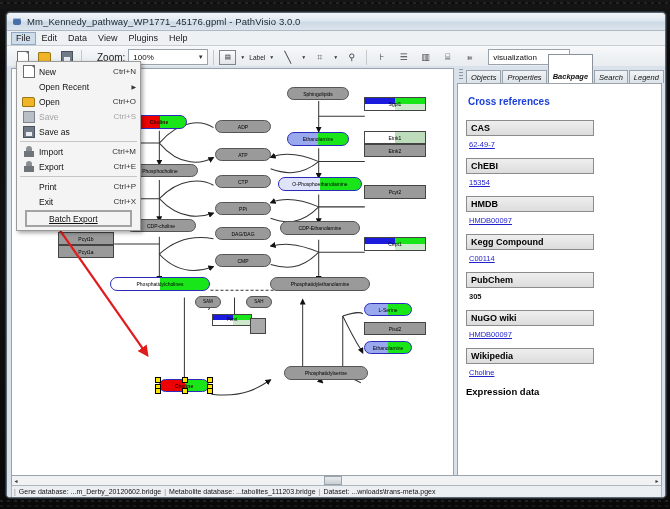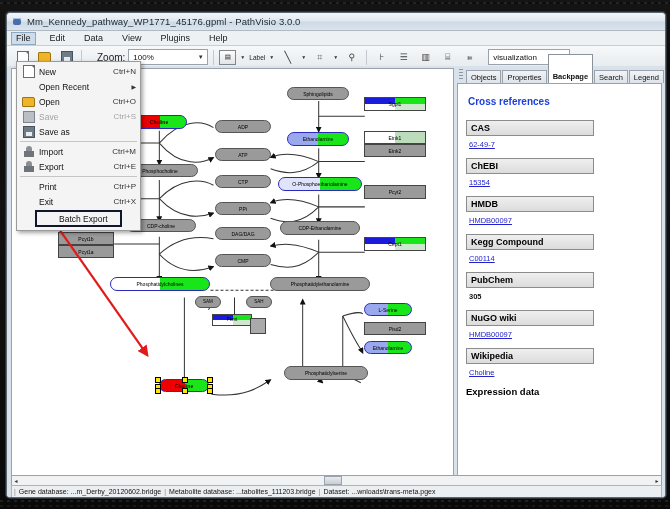--- a/index.html
+++ b/index.html
@@ -16,21 +16,21 @@
           background:#d9e2ea;border:1px solid #5a6670;border-radius:4px;
           box-shadow:0 0 0 1px #2b3138;overflow:hidden;}
   .titlebar{height:17px;background:linear-gradient(180deg,#f2f6fa 0%,#dfe8f0 45%,#cdd9e4 55%,#dce5ee 100%);
             border-bottom:1px solid #aeb9c4;display:flex;align-items:center;padding-left:5px;border-radius:3px 3px 0 0;}
   .titlebar .tico{width:11px;height:11px;margin-right:4px;position:relative;flex:0 0 auto;}
   .titlebar .tico:before{content:"";position:absolute;left:1px;top:2px;width:8px;height:7px;background:#4a6ea8;
       border-radius:2px;box-shadow:inset 0 1px 0 #a9c4e4;}
   .titlebar .ttl{font-size:9.5px;color:#1b2733;letter-spacing:.1px;white-space:nowrap;}
 
   
-  .menubar{height:14px;background:#eef1f4;border-bottom:1px solid #c8ced4;display:flex;align-items:center;padding-left:4px;gap:9px;}
+  .menubar{height:14px;background:#eef1f4;border-bottom:1px solid #c8ced4;display:flex;align-items:center;padding-left:4px;gap:1px;}
   .menubar .mi{font-size:9px;color:#1a1a1a;padding:1px 5px;line-height:11px;}
   .menubar .mi.active{background:#cfdcea;border:1px solid #8ea7c4;padding:0 4px;}
 
   
   .toolbar{height:22px;background:linear-gradient(180deg,#f6f8fa,#e7ebef);border-bottom:1px solid #b9c0c7;
            display:flex;align-items:center;gap:3px;padding-left:6px;position:relative;}
   .tbtn{width:17px;height:17px;border:1px solid transparent;display:flex;align-items:center;justify-content:center;
         font-size:9px;color:#3a3a3a;background:transparent;}
   .tsep{width:1px;height:15px;background:#c3c9cf;margin:0 2px;}
   .zlabel{font-size:10px;color:#222;margin-left:10px;}
@@ -47,21 +47,21 @@
   .workarea{position:absolute;left:0;right:0;top:53px;bottom:0;display:flex;background:#d9e2ea;}
   .canvaswrap{position:relative;flex:1 1 auto;margin:2px 0 0 4px;background:#fff;border:1px solid #9aa3ab;overflow:hidden;}
   .canvas{position:absolute;inset:0;background:#fff;}
 
   
   .rpanel{width:205px;flex:0 0 auto;margin:2px 3px 0 3px;display:flex;flex-direction:column;}
   .tabstrip{height:15px;display:flex;align-items:flex-end;gap:1px;background:#d9e2ea;padding-left:9px;position:relative;}
   .tabstrip:before{content:"";position:absolute;left:2px;top:1px;width:4px;height:12px;
        background:repeating-linear-gradient(180deg,#8d969e 0 1px,transparent 1px 3px);}
   .tab{font-size:7.5px;color:#111;padding:2px 4px 1px 4px;border:1px solid #9aa3ab;border-bottom:none;
-       background:linear-gradient(180deg,#f0f3f6,#dde3e9);line-height:9px;}
+       background:linear-gradient(180deg,#f0f3f6,#dde3e9);line-height:9px;font-style:italic;}
   .tab.sel{background:#fff;font-weight:bold;padding-top:17px;padding-bottom:2px;border-color:#8a939b;}
   .rbody{flex:1 1 auto;background:#fff;border:1px solid #9aa3ab;margin-top:0;overflow:hidden;position:relative;padding:6px 0 0 8px;}
   .xr-title{font-size:10px;font-weight:bold;color:#1b3fd8;margin:6px 0 13px 2px;}
   .xr-hdr{border:1px solid #8c8c8c;background:linear-gradient(180deg,#efefef,#dcdcdc);
           font-size:9px;font-weight:bold;color:#000;padding:2px 4px;width:128px;box-sizing:border-box;}
   .xr-val{font-size:7.5px;color:#2222cc;text-decoration:underline;margin:4px 0 9px 3px;display:block;}
   .xr-val.plain{color:#111;text-decoration:none;font-weight:bold;font-size:7.5px;}
   .xr-exp{font-size:9.5px;font-weight:bold;color:#000;margin-top:6px;}
 
   
@@ -76,21 +76,21 @@
 
   
   .menu{position:absolute;left:9px;top:48px;width:123px;background:#f4f4f4;border:1px solid #9a9a9a;
         box-shadow:2px 2px 4px rgba(0,0,0,.35);z-index:40;padding:2px 0;}
   .menu .row{display:flex;align-items:center;height:15px;padding:0 4px;font-size:8.5px;color:#111;}
   .menu .row .ic{width:15px;height:12px;display:flex;align-items:center;justify-content:center;margin-right:3px;font-size:8px;}
   .menu .row .lb{flex:1 1 auto;}
   .menu .row .acc{font-size:8px;color:#333;}
   .menu .row.dis .lb,.menu .row.dis .acc{color:#a3a3a3;}
   .menu .sepline{height:1px;background:#c6c6c6;margin:2px 3px;}
-  .menu .row.hl{border:2px solid #0f172a;margin:1px 18px;height:13px;}
+  .menu .row.hl{border:2px solid #a3a3a3;margin:1px 8px;height:13px;text-decoration:underline;}
   .submark{font-size:6px;color:#333;}
 
   
   .ic-new{width:10px;height:11px;background:#fff;border:1px solid #6b6b6b;position:relative;}
   .ic-new:after{content:"";position:absolute;right:-1px;top:-1px;border-left:4px solid transparent;border-top:4px solid #6b6b6b;}
   .ic-open{width:11px;height:8px;background:#f0b429;border:1px solid #9c7410;border-radius:1px 2px 1px 1px;}
   .ic-save{width:10px;height:10px;background:#b9bfc5;border:1px solid #7d848b;}
   .ic-save2{width:10px;height:10px;background:#6f7b87;border:1px solid #49525a;position:relative;}
   .ic-save2:after{content:"";position:absolute;left:2px;top:5px;width:6px;height:4px;background:#e9edf1;}
   .ic-imp{width:10px;height:11px;position:relative;}

